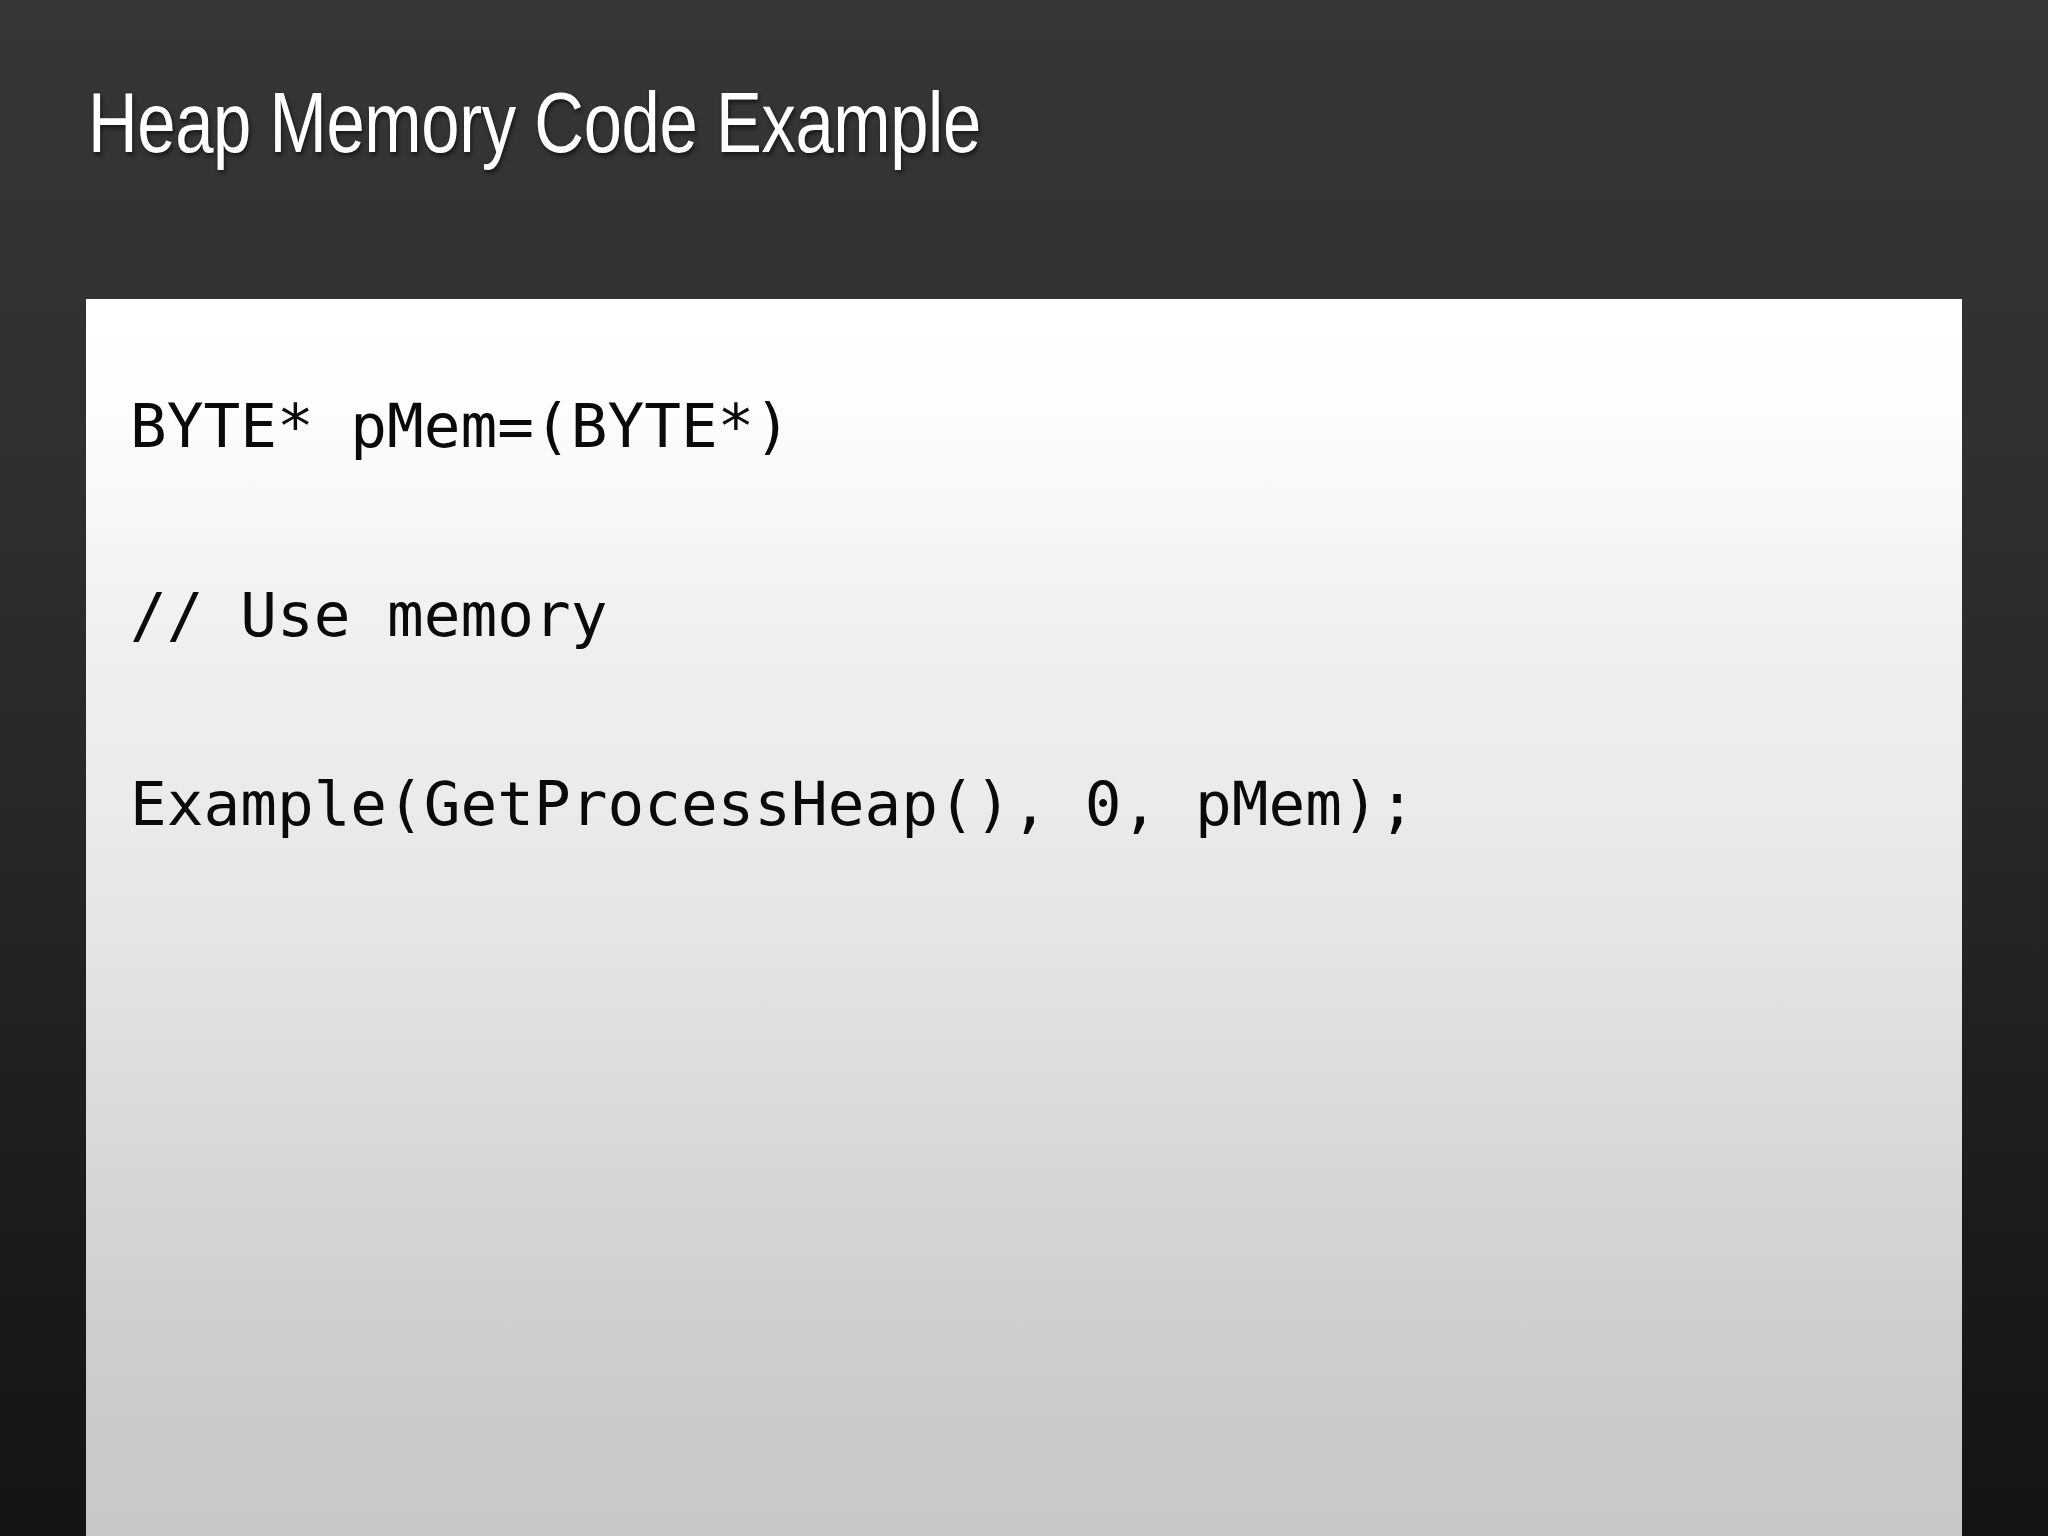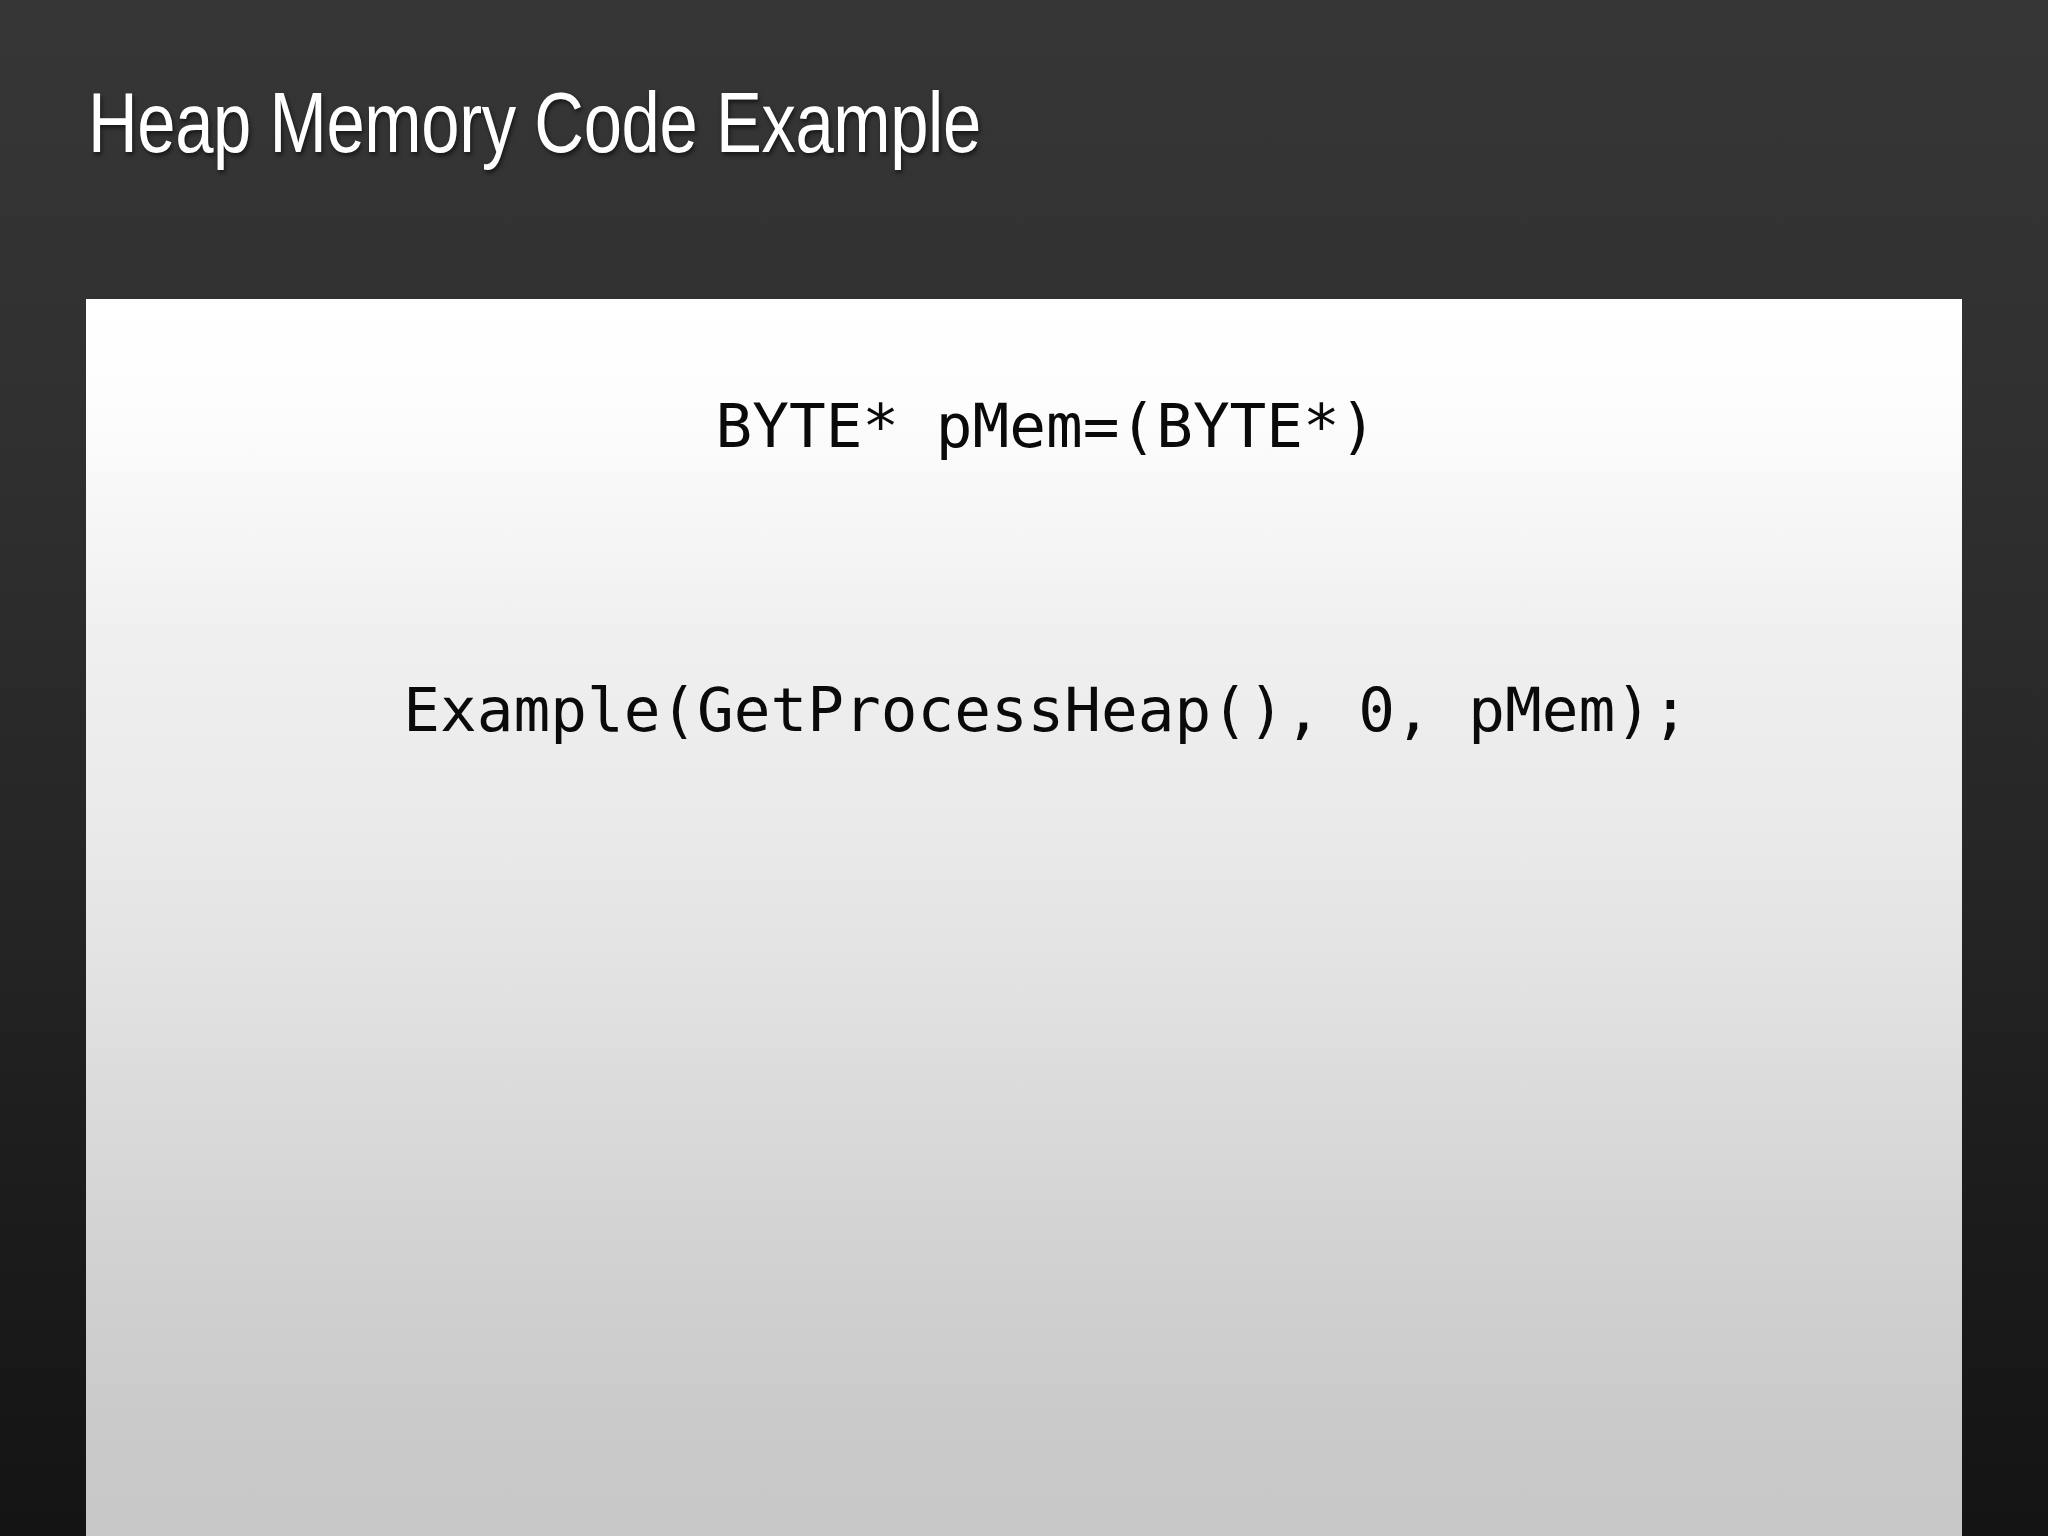--- a/index.html
+++ b/index.html
@@ -60,35 +60,34 @@
     position: absolute;
     left: 44px;
     top: 19px;
     right: 0;
     font-family: "DejaVu Sans Mono", monospace;
     font-size: 61px;
     line-height: 94.5px;
     color: #0a0a0a;
     white-space: pre;
     letter-spacing: 0px;
-    text-align: center;
   }
   .code-line {
     display: block;
     height: 94.5px;
     white-space: pre;
   }
   .code-line.blank {
     color: transparent;
   }
 </style>
 </head>
 <body>
 
 <div class="slide">
 
   <h1 class="slide-title">Heap Memory Code Example</h1>
 
   <div class="code-panel">
-    <pre class="code-body"><code><span class="code-line">BYTE* pMem=(BYTE*)</span><span class="code-line blank"></span><span class="code-line blank"></span><span class="code-line">Example(GetProcessHeap(), 0, pMem);</span></code></pre>
+    <pre class="code-body"><code><span class="code-line">BYTE* pMem=(BYTE*)</span><span class="code-line blank"></span><span class="code-line">// Use memory</span><span class="code-line blank"></span><span class="code-line">Example(GetProcessHeap(), 0, pMem);</span></code></pre>
   </div>
 
 </div>
 
 </body></html>

